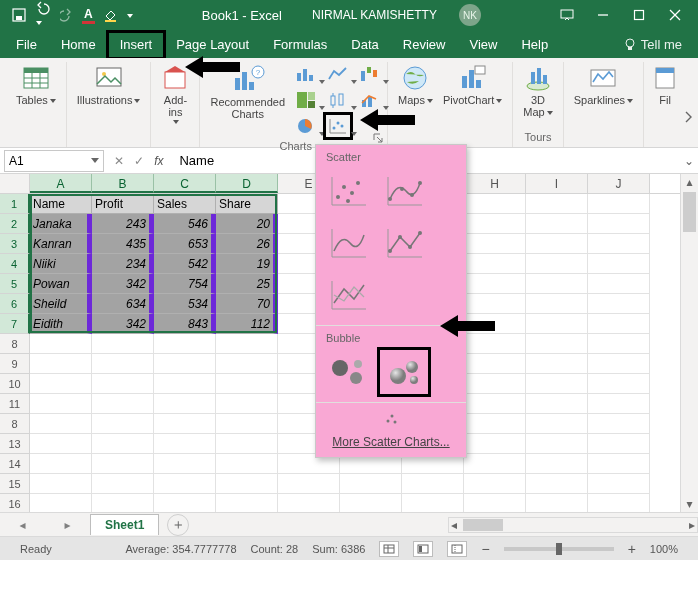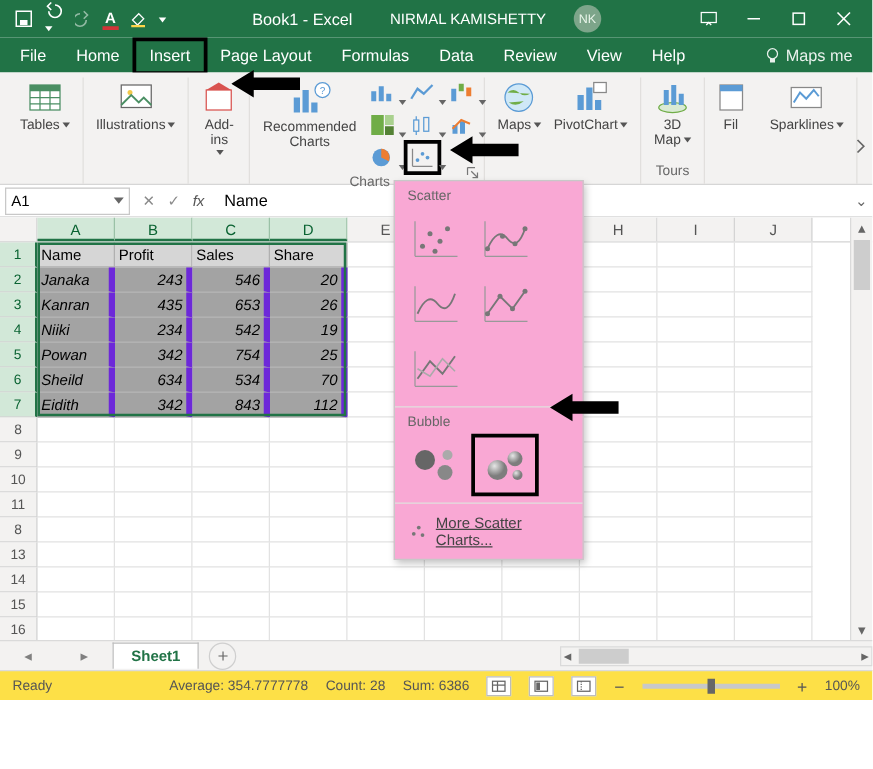--- a/index.html
+++ b/index.html
@@ -64,33 +64,33 @@
   .vscroll .thumb { position:absolute; left:2px; right:2px; top:2px; height:40px; background:#cdcdcd;}
   .vscroll .arrow { position:absolute; left:0; right:0; height:16px; display:flex; align-items:center; justify-content:center; color:#666;}
 
   
   .gallery { position:absolute; left:315px; top:144px; width:152px; background:#f9a8d4; border:1px solid #c8c8c8; box-shadow:2px 3px 6px rgba(0,0,0,0.25); z-index:40;}
   .gallery .section-label { font-size:11px; color:#666; padding:6px 10px 2px; }
   .gallery .grid { display:flex; flex-wrap:wrap; padding:4px 8px 8px; gap:8px;}
   .thumb-box { width:48px; height:44px; border:1px solid transparent; display:flex; align-items:center; justify-content:center; cursor:pointer;}
   .thumb-box.bubble3d { outline:3px solid #000; outline-offset:0px;}
   .gallery hr { border:none; border-top:1px solid #e1dfdd; margin:0;}
-  .gallery .more { display:flex; align-items:center; gap:8px; padding:8px 10px; font-size:12px; color:#444; cursor:pointer;}
+  .gallery .more { display:flex; align-items:center; gap:8px; padding:8px 10px; font-size:12px; color:#444; cursor:pointer;flex-direction:column;}
   .gallery-arrow { position:absolute; left:440px; top:314px; z-index:45;}
 
   
   .sheettabs { height:24px; background:#f3f2f1; border-top:1px solid #dadada; display:flex; align-items:center; position:relative;}
   .sheettabs .navs { width:90px; display:flex; justify-content:space-around; color:#808080;}
   .sheettab { background:#fff; border:1px solid #bdbdbd; border-bottom:none; padding:3px 14px; font-size:12px; font-weight:bold; color:#217346;}
   .addsheet { width:22px; height:22px; border:1px solid #cfcfcf; border-radius:50%; margin-left:8px; display:flex; align-items:center; justify-content:center; color:#666; font-size:14px;}
   .hscroll { margin-left:auto; width:250px; height:16px; background:#f3f2f1; border:1px solid #dadada; position:relative;}
   .hscroll .thumb { position:absolute; left:14px; top:1px; height:12px; width:40px; background:#cdcdcd;}
 
   
-  .statusbar { height:24px; background:#fde047; border-top:1px solid #dadada; display:flex; align-items:center; font-size:11px; color:#555; padding:0 10px; gap:14px;}
+  .statusbar { height:24px; background:#e5e5e5; border-top:1px solid #dadada; display:flex; align-items:center; font-size:11px; color:#555; padding:0 20px; gap:14px;}
   .statusbar .spacer { flex:1; }
   .zoom-slider { width:110px; height:4px; background:#c8c8c8; position:relative;}
   .zoom-slider .handle { position:absolute; left:48%; top:-4px; width:6px; height:12px; background:#666;}
   .viewbtn { width:20px; height:16px; border:1px solid #bcbcbc; background:#fff; display:flex; align-items:center; justify-content:center;}
 
   .chev-down { display:inline-block; width:0; height:0; border-left:3px solid transparent; border-right:3px solid transparent; border-top:4px solid #555; vertical-align:middle; margin-left:2px;}
 </style>
 </head>
 <body>
 
@@ -162,21 +162,21 @@
   <div class="tab">Formulas</div>
   <div class="tab">Data</div>
   <div class="tab">Review</div>
   <div class="tab">View</div>
   <div class="tab">Help</div>
   <div class="tab tellme">
       <svg width="14" height="14">
         <circle cx="7" cy="5" r="4" fill="none" stroke="#fff"></circle>
         <rect x="5" y="9" width="4" height="3" fill="#fff"></rect>
       </svg>
-      <span>Maps me</span>
+      <span>Tell me</span>
     </div>
 </div>
 
 <svg class="big-arrow-left" width="55" height="24">
     <polygon points="0,12 18,1 18,7 55,7 55,17 18,17 18,23" fill="#000"></polygon>
   </svg>
 
 <div class="ribbon">
   <div class="group">
     <div class="group-row">
@@ -338,40 +338,40 @@
             <rect x="13" y="4" width="4" height="16" fill="#5b9bd5"></rect>
             <rect x="19" y="11" width="4" height="9" fill="#5b9bd5"></rect>
           </svg>
         <span class="lbl" style="white-space:pre"><span>3D
 Map</span><span class="chev-down"></span></span>
       </div>
     </div>
     <div class="group-label">Tours</div>
   </div>
 
+  <div class="group">
+    <div class="group-row">
+      <div class="rbtn">
+        <svg width="28" height="28">
+            <rect x="2" y="6" width="24" height="16" fill="#fff" stroke="#888"></rect>
+            <polyline points="4,18 9,10 14,15 20,8 24,13" fill="none" stroke="#5b9bd5" stroke-width="1.6"></polyline>
+          </svg>
+        <span class="lbl"><span>Sparklines</span><span class="chev-down"></span></span>
+      </div>
+    </div>
+  </div>
+
   <div class="group" style="border-right:none;">
     <div class="group-row">
       <div class="rbtn">
         <svg width="22" height="28">
             <rect x="2" y="4" width="18" height="20" fill="#fff" stroke="#888"></rect>
             <rect x="2" y="4" width="18" height="5" fill="#5b9bd5"></rect>
           </svg>
         <span class="lbl">Fil</span>
-      </div>
-    </div>
-  </div>
-
-  <div class="group">
-    <div class="group-row">
-      <div class="rbtn">
-        <svg width="28" height="28">
-            <rect x="2" y="6" width="24" height="16" fill="#fff" stroke="#888"></rect>
-            <polyline points="4,18 9,10 14,15 20,8 24,13" fill="none" stroke="#5b9bd5" stroke-width="1.6"></polyline>
-          </svg>
-        <span class="lbl"><span>Sparklines</span><span class="chev-down"></span></span>
       </div>
     </div>
   </div>
   <div class="ribbon-overflow">
       <svg width="8" height="12">
         <polyline points="1,1 6,6 1,11" fill="none" stroke="#666" stroke-width="1.4"></polyline>
       </svg>
     </div>
 </div>
 

